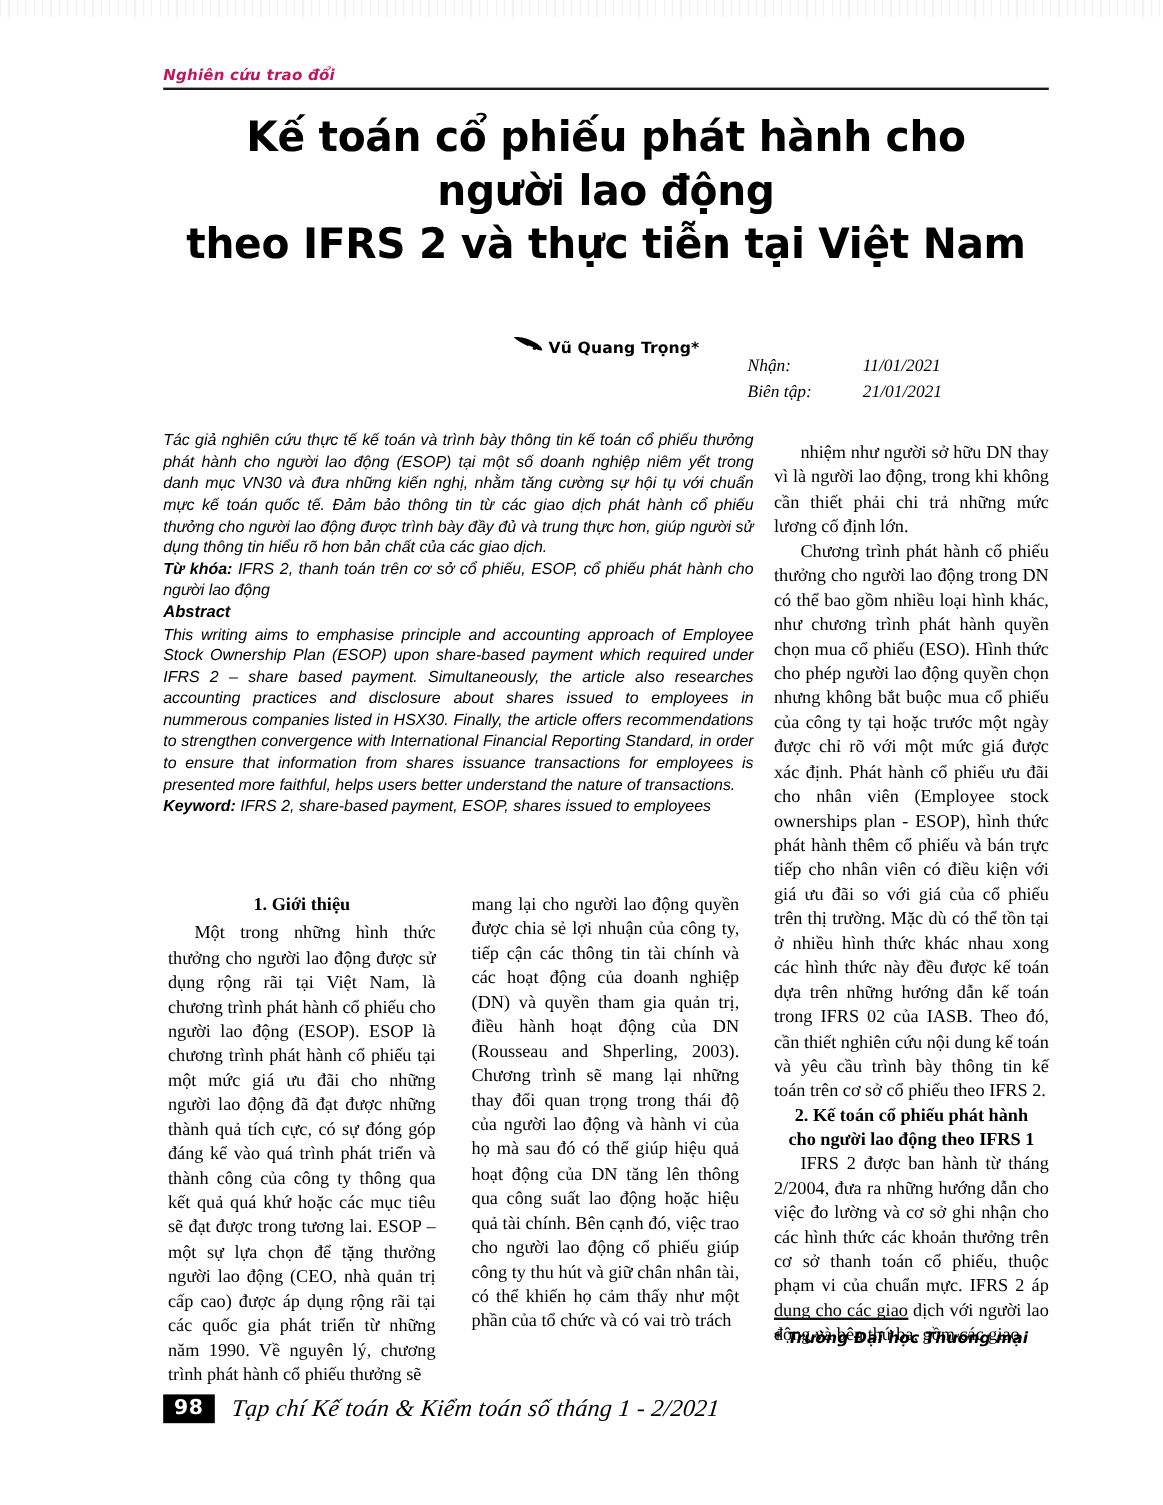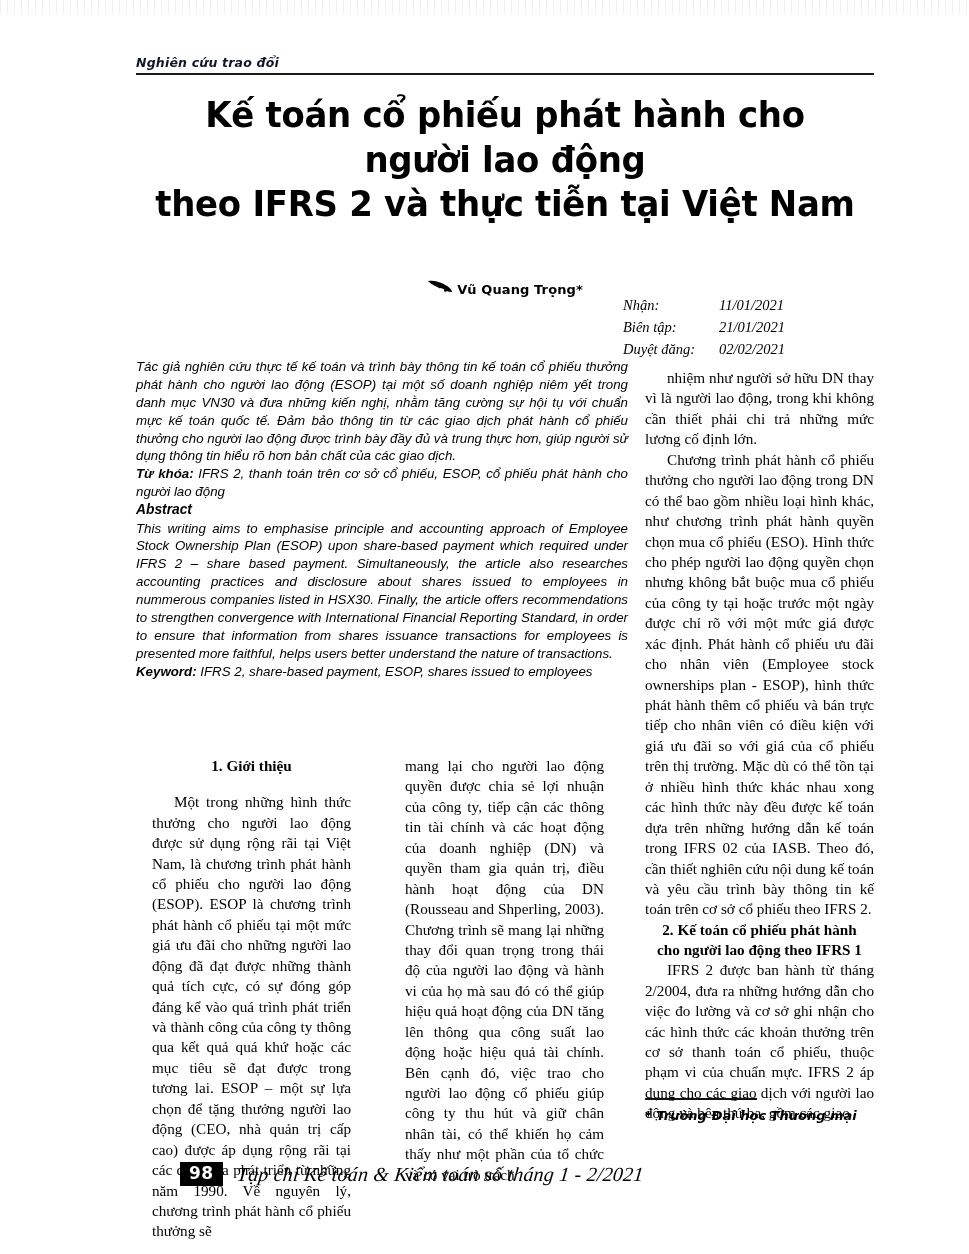--- a/index.html
+++ b/index.html
@@ -38,21 +38,21 @@
     height: 1148px;
   }
 
   
   .runhead {
     font-family: "DejaVu Sans", sans-serif;
     font-weight: 700;
     font-style: italic;
     font-size: 12.5px;
     letter-spacing: 0.2px;
-    color: #0f172a;
+    color: #be185d;
     line-height: 1.1;
     padding-bottom: 3px;
   }
   .runhead-rule {
     height: 2px;
     background: #1a1a1a;
     width: 738px;
     margin-bottom: 18px;
   }
 
@@ -134,21 +134,21 @@
     position: absolute;
     top: 0;
     width: 231px;
     font-family: "Liberation Serif", serif;
     font-size: 15.2px;
     line-height: 1.345;
     text-align: justify;
     text-justify: inter-word;
     hyphens: none;
   }
-  .col p { margin: 16px; text-indent: 22px; }
+  .col p { margin: 4px; text-indent: 22px; }
   .col-1 { left: 0; }
   .col-2 { left: 253px; }
   .sec-head {
     font-weight: 700;
     text-align: center;
     text-indent: 0 !important;
     font-size: 15.2px;
     line-height: 1.33;
   }
 
@@ -198,21 +198,20 @@
   }
   .pagebox {
     background: #000;
     color: #fff;
     font-family: "DejaVu Sans", sans-serif;
     font-weight: 700;
     font-size: 17px;
     padding: 3px 9px 4px 9px;
     line-height: 1;
     letter-spacing: 0.5px;
-    margin-left: 44px;
   }
   .footer-title {
     font-family: "Liberation Serif", serif;
     font-style: italic;
     font-size: 20px;
     letter-spacing: 0.2px;
     transform: skewX(-6deg);
   }
 </style>
 </head>
@@ -245,24 +244,20 @@
 
     <div class="dates">
       <div class="date-line">
         <span class="date-label">Nhận:</span>
         <span class="date-value">11/01/2021</span>
       </div>
       <div class="date-line">
         <span class="date-label">Biên tập:</span>
         <span class="date-value">21/01/2021</span>
       </div>
-      <div class="date-line">
-        <span class="date-label">Duyệt đăng:</span>
-        <span class="date-value">02/02/2021</span>
-      </div>
     </div>
 
     <div class="abstract-wrap">
       <p>Tác giả nghiên cứu thực tế kế toán và trình bày thông tin kế toán cổ phiếu thưởng phát hành cho người lao động (ESOP) tại một số doanh nghiệp niêm yết trong danh mục VN30 và đưa những kiến nghị, nhằm tăng cường sự hội tụ với chuẩn mực kế toán quốc tế. Đảm bảo thông tin từ các giao dịch phát hành cổ phiếu thưởng cho người lao động được trình bày đầy đủ và trung thực hơn, giúp người sử dụng thông tin hiểu rõ hơn bản chất của các giao dịch.</p>
       <p><span class="lbl-bold">Từ khóa:</span> <span>IFRS 2, thanh toán trên cơ sở cổ phiếu, ESOP, cổ phiếu phát hành cho người lao động</span></p>
       <p class="abs-heading">Abstract</p>
       <p>This writing aims to emphasise principle and accounting approach of Employee Stock Ownership Plan (ESOP) upon share-based payment which required under IFRS 2 – share based payment. Simultaneously, the article also researches accounting practices and disclosure about shares issued to employees in nummerous companies listed in HSX30. Finally, the article offers recommendations to strengthen convergence with International Financial Reporting Standard, in order to ensure that information from shares issuance transactions for employees is presented more faithful, helps users better understand the nature of transactions.</p>
       <p><span class="lbl-bold">Keyword:</span> <span>IFRS 2, share-based payment, ESOP, shares issued to employees</span></p>
     </div>
 

